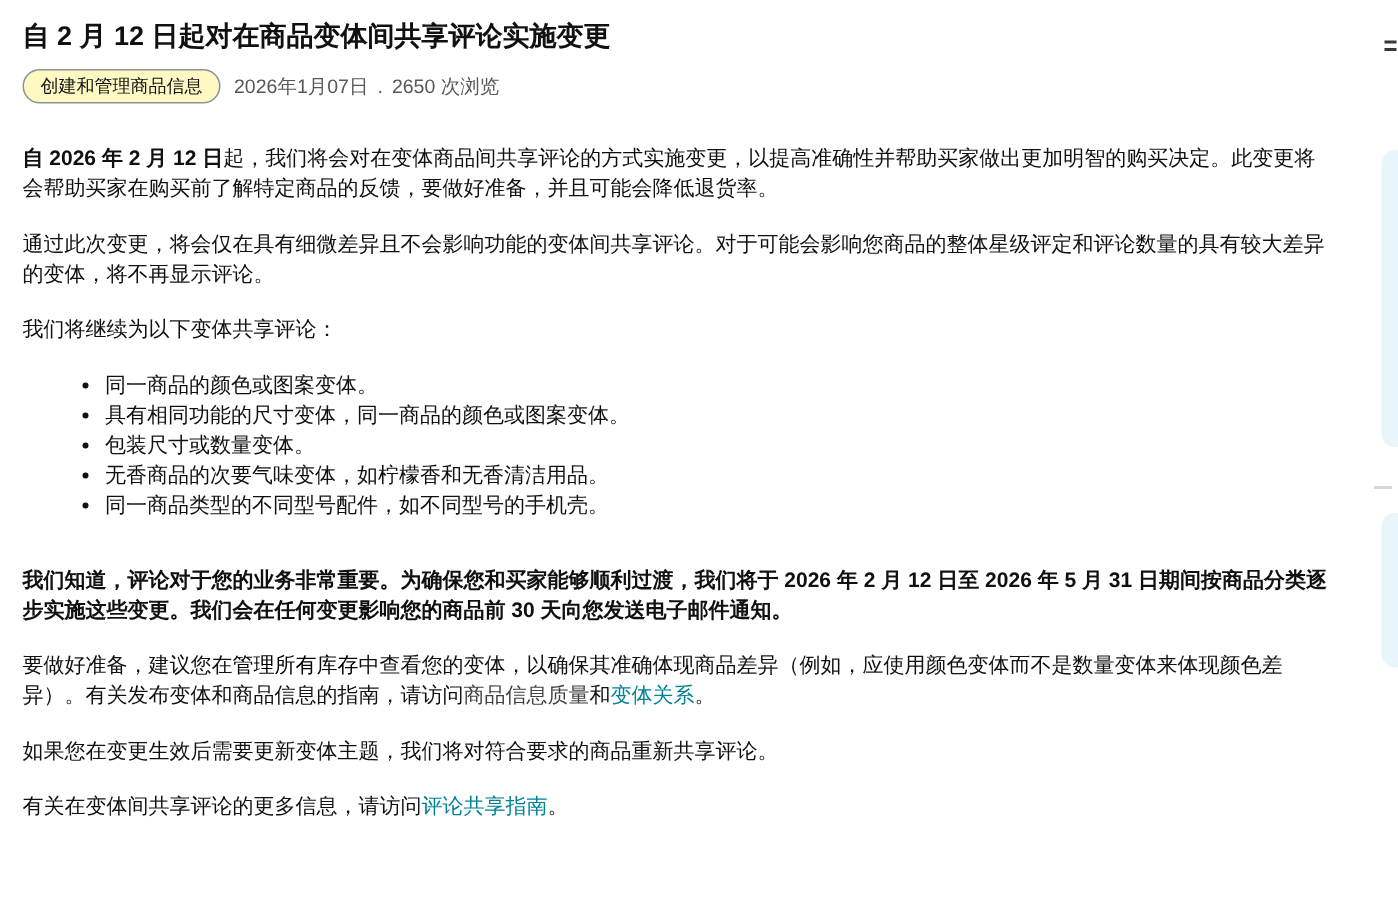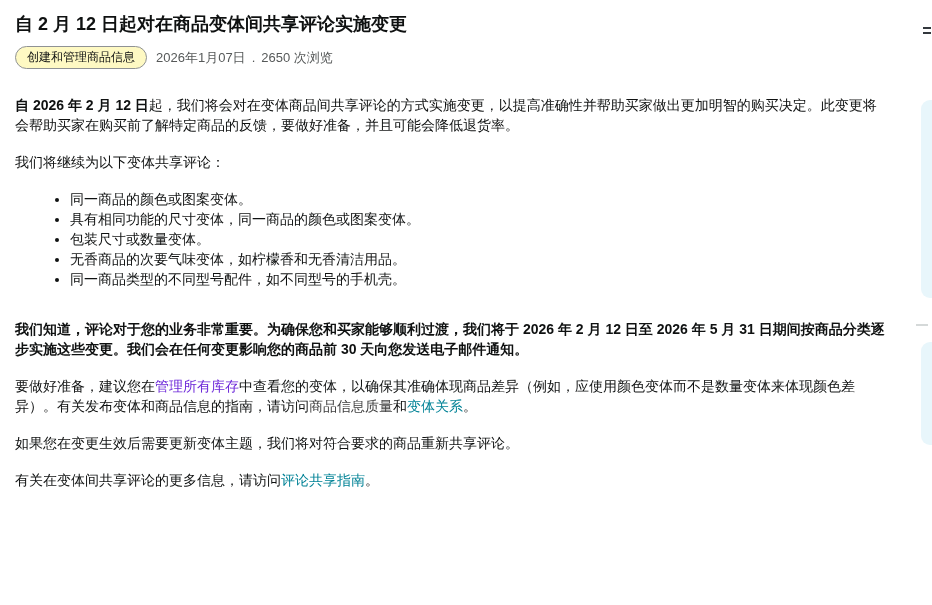--- a/index.html
+++ b/index.html
@@ -103,34 +103,35 @@
   <div class="meta-row">
     <span class="badge">创建和管理商品信息</span>
     <span class="meta-text">2026年1月07日</span>
     <span class="meta-sep">.</span>
     <span class="meta-text">2650 次浏览</span>
   </div>
 
   <p class="body-p"><strong class="inline-bold">自 2026 年 2 月 12 日</strong><span>起，我们将会对在变体商品间共享评论的方式实施变更，以提高准确性并帮助买家做出更加明智的购买决定。此变更将会帮助买家在购买前了解特定商品的反馈，要做好准备，并且可能会降低退货率。</span></p>
 
 
+  <p class="body-p">通过此次变更，将会仅在具有细微差异且不会影响功能的变体间共享评论。对于可能会影响您商品的整体星级评定和评论数量的具有较大差异的变体，将不再显示评论。</p>
 
   <p class="body-p">我们将继续为以下变体共享评论：</p>
 
   <ul class="variant-list">
     <li>同一商品的颜色或图案变体。</li>
     <li>具有相同功能的尺寸变体，同一商品的颜色或图案变体。</li>
     <li>包装尺寸或数量变体。</li>
     <li>无香商品的次要气味变体，如柠檬香和无香清洁用品。</li>
     <li>同一商品类型的不同型号配件，如不同型号的手机壳。</li>
   </ul>
 
   <p class="body-p bold-para">我们知道，评论对于您的业务非常重要。为确保您和买家能够顺利过渡，我们将于 2026 年 2 月 12 日至 2026 年 5 月 31 日期间按商品分类逐步实施这些变更。我们会在任何变更影响您的商品前 30 天向您发送电子邮件通知。</p>
 
-  <p class="body-p"><span>要做好准备，建议您在</span><a class="link" style="color: #6d28d9;">管理所有库存</a><span>中查看您的变体，以确保其准确体现商品差异（例如，应使用颜色变体而不是数量变体来体现颜色差异）。有关发布变体和商品信息的指南，请访问</span><a class="link" style="color: #404040;">商品信息质量</a><span>和</span><a class="link" style="color: rgb(0, 130, 150);">变体关系</a><span>。</span></p>
+  <p class="body-p"><span>要做好准备，建议您在</span><a class="link" style="color: #000000;">管理所有库存</a><span>中查看您的变体，以确保其准确体现商品差异（例如，应使用颜色变体而不是数量变体来体现颜色差异）。有关发布变体和商品信息的指南，请访问</span><a class="link" style="color: #404040;">商品信息质量</a><span>和</span><a class="link" style="color: rgb(0, 130, 150);">变体关系</a><span>。</span></p>
 
   <p class="body-p">如果您在变更生效后需要更新变体主题，我们将对符合要求的商品重新共享评论。</p>
 
   <p class="body-p"><span>有关在变体间共享评论的更多信息，请访问</span><a class="link" style="color: rgb(0, 130, 150);">评论共享指南</a><span>。</span></p>
 
 </div>
 
 <div class="edge-glyph">
   <div class="bar"></div>
   <div class="bar"></div>

